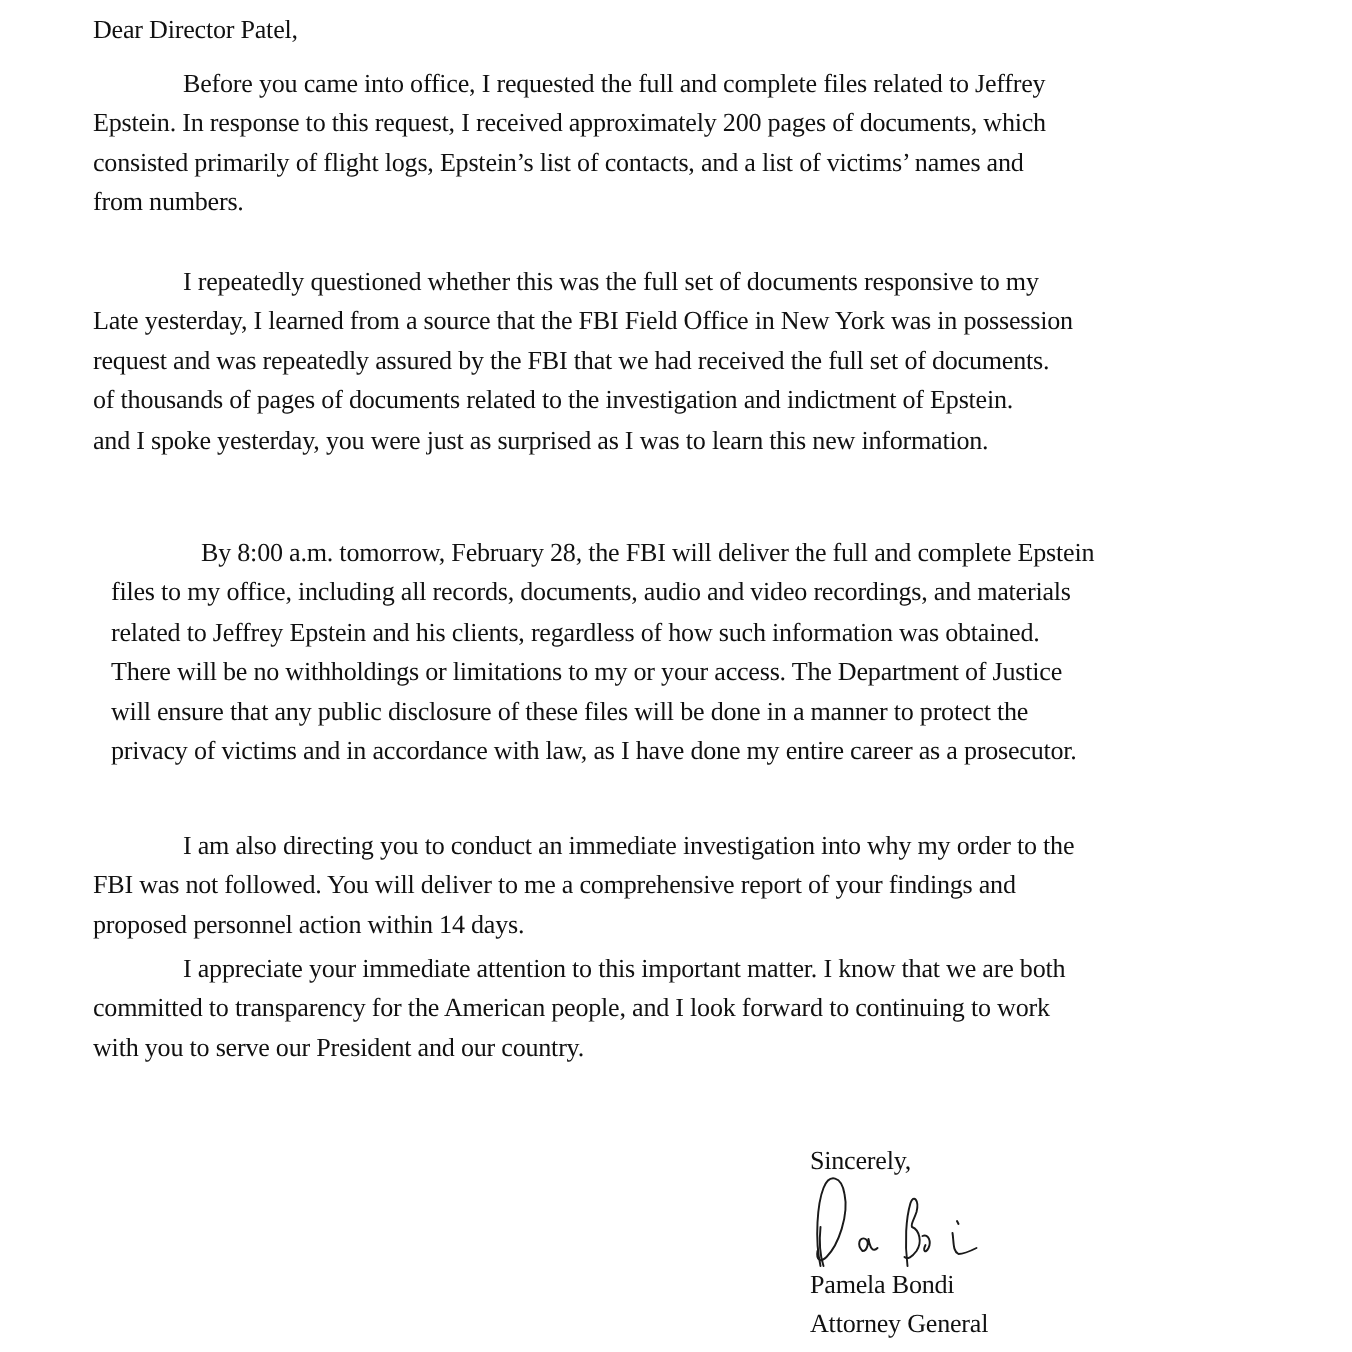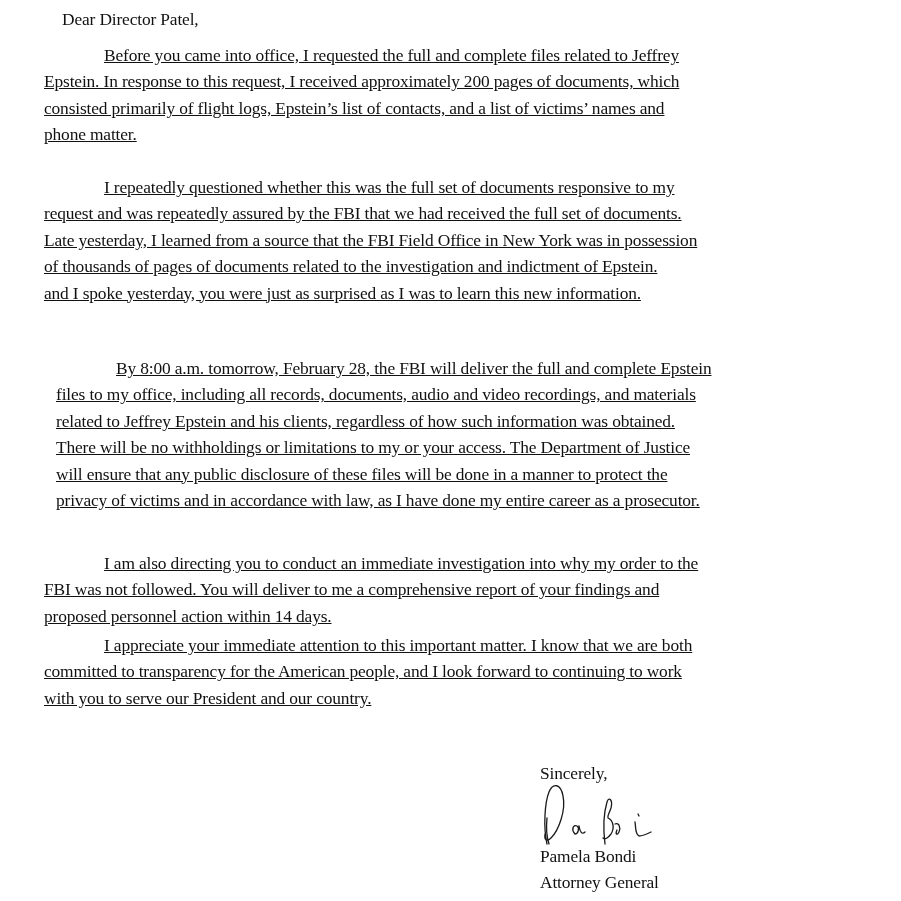--- a/index.html
+++ b/index.html
@@ -21,21 +21,21 @@
       position: absolute;
       left: 0; top: 0;
       width: 901px; height: 901px;
     }
     .line {
       position: absolute;
       white-space: nowrap;
       line-height: 20px;
     }
     .salutation { left: 62px; top: 9px; }
-    .para { position: absolute; left: 44px; width: 780px; text-decoration: underline; }
+    .para { position: absolute; left: 62px; width: 780px; }
     .para .line { position: static; display: block; height: 26.4px; line-height: 26.4px; }
     .para .line.indent { padding-left: 60px; }
     #p1 { top: 42px; }
     #p2 { top: 174px; }
     #p3 { top: 355px; margin-left: 12px; }
     #p4 { top: 533px; margin-top: 17px; }
     #p5 { top: 632px; }
     .closing { position: absolute; left: 540px; top: 763px; }
     .sig-name { position: absolute; left: 540px; top: 846px; text-align: center; }
     .sig-title { position: absolute; left: 540px; top: 872px; }
@@ -51,27 +51,27 @@
 <body>
 
 <div class="page">
 
   <div class="line salutation">Dear Director Patel,</div>
 
   <div class="para" id="p1">
     <span class="line indent">Before you came into office, I requested the full and complete files related to Jeffrey</span>
     <span class="line">Epstein.  In response to this request, I received approximately 200 pages of documents, which</span>
     <span class="line">consisted primarily of flight logs, Epstein’s list of contacts, and a list of victims’ names and</span>
-    <span class="line">phone matter.</span>
+    <span class="line">from numbers.</span>
   </div>
 
   <div class="para" id="p2">
     <span class="line indent">I repeatedly questioned whether this was the full set of documents responsive to my</span>
+    <span class="line">Late yesterday, I learned from a source that the FBI Field Office in New York was in possession</span>
     <span class="line">request and was repeatedly assured by the FBI that we had received the full set of documents.</span>
-    <span class="line">Late yesterday, I learned from a source that the FBI Field Office in New York was in possession</span>
     <span class="line">of thousands of pages of documents related to the investigation and indictment of Epstein.</span>
     <span class="line">and I spoke yesterday, you were just as surprised as I was to learn this new information.</span>
   </div>
 
   <div class="para" id="p3">
     <span class="line indent">By 8:00 a.m. tomorrow, February 28, the FBI will deliver the full and complete Epstein</span>
     <span class="line">files to my office, including all records, documents, audio and video recordings, and materials</span>
     <span class="line">related to Jeffrey Epstein and his clients, regardless of how such information was obtained.</span>
     <span class="line">There will be no withholdings or limitations to my or your access.  The Department of Justice</span>
     <span class="line">will ensure that any public disclosure of these files will be done in a manner to protect the</span>

